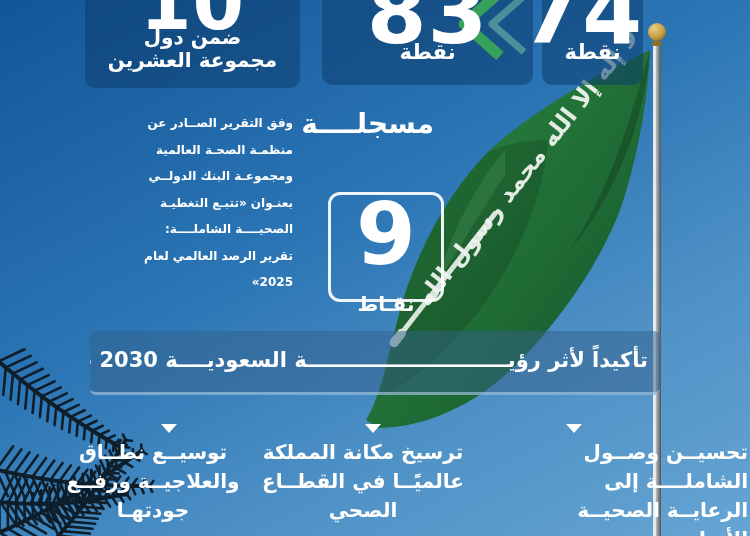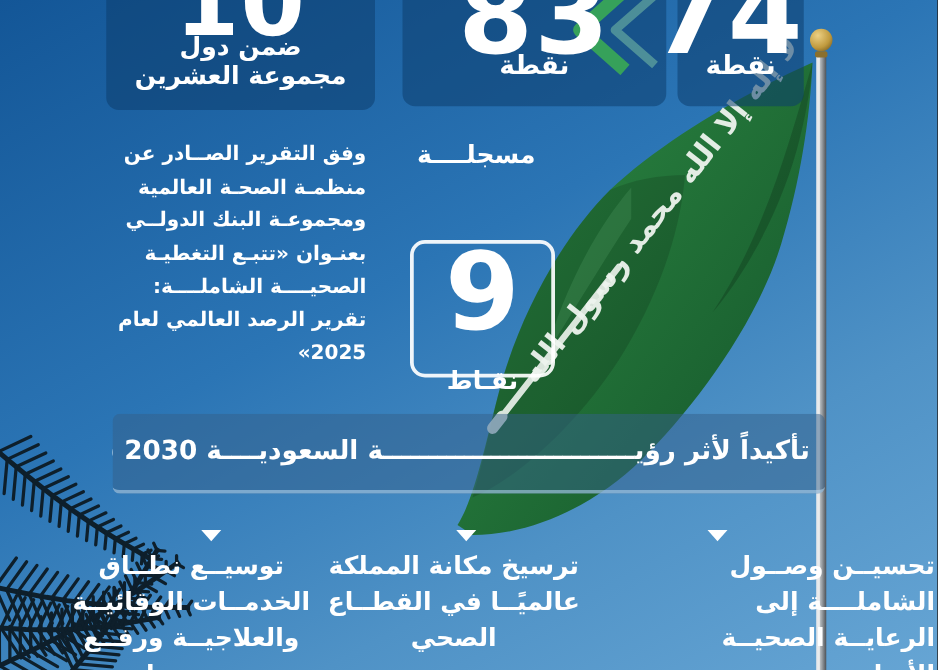--- a/index.html
+++ b/index.html
@@ -15,26 +15,26 @@
   }
   .big-num{
     position:absolute;text-align:center;font-weight:bold;line-height:1;
     color:#fff;letter-spacing:1px;
   }
   .cap{
     position:absolute;text-align:center;font-weight:bold;color:#fff;
   }
   .intro{
     position:absolute;left:auto;right:457px;top:110px;width:236px;
-    font-size:16px;line-height:26.5px;font-weight:bold;text-align:right;
+    font-size:12px;line-height:26.5px;font-weight:bold;text-align:right;
     white-space:nowrap;
   }
   .increase-label{
-    position:absolute;text-align:center;font-weight:bold;
-    font-size:20px;line-height:27px;white-space:nowrap;
+    position:absolute;text-align:left;font-weight:bold;
+    font-size:28px;line-height:27px;white-space:nowrap;
   }
   .points-box{
     position:absolute;border:3px solid rgba(255,255,255,0.92);
     border-radius:12px;text-align:center;
   }
   .points-box .val{font-size:86px;font-weight:bold;line-height:1;margin-top:-4px;}
   .points-box .unit{font-size:20px;font-weight:bold;line-height:1;margin-top:17px;letter-spacing:1px;}
   .banner{
     position:absolute;left:90px;top:331px;width:570px;height:61px;
     background:rgba(52,96,138,0.50);border-radius:6px;
@@ -346,18 +346,17 @@
     <div>الرعايــة الصحيــة</div>
     <div>الأساسية</div>
   </div>
   <div class="outcome" style="left:256px;width:214px;text-align:center;z-index:4;">
     <div>ترسيخ مكانة المملكة</div>
     <div>عالميًــا في القطــاع</div>
     <div>الصحي</div>
   </div>
   <div class="outcome" style="left:46px;width:214px;text-align:center;z-index:4;">
     <div>توسيــع نطــاق</div>
-    <div>الخدمــات الوقائيــة</div>
     <div>والعلاجيــة ورفــع</div>
     <div>جودتهـا</div>
   </div>
 
 </div>
 
 </body></html>

